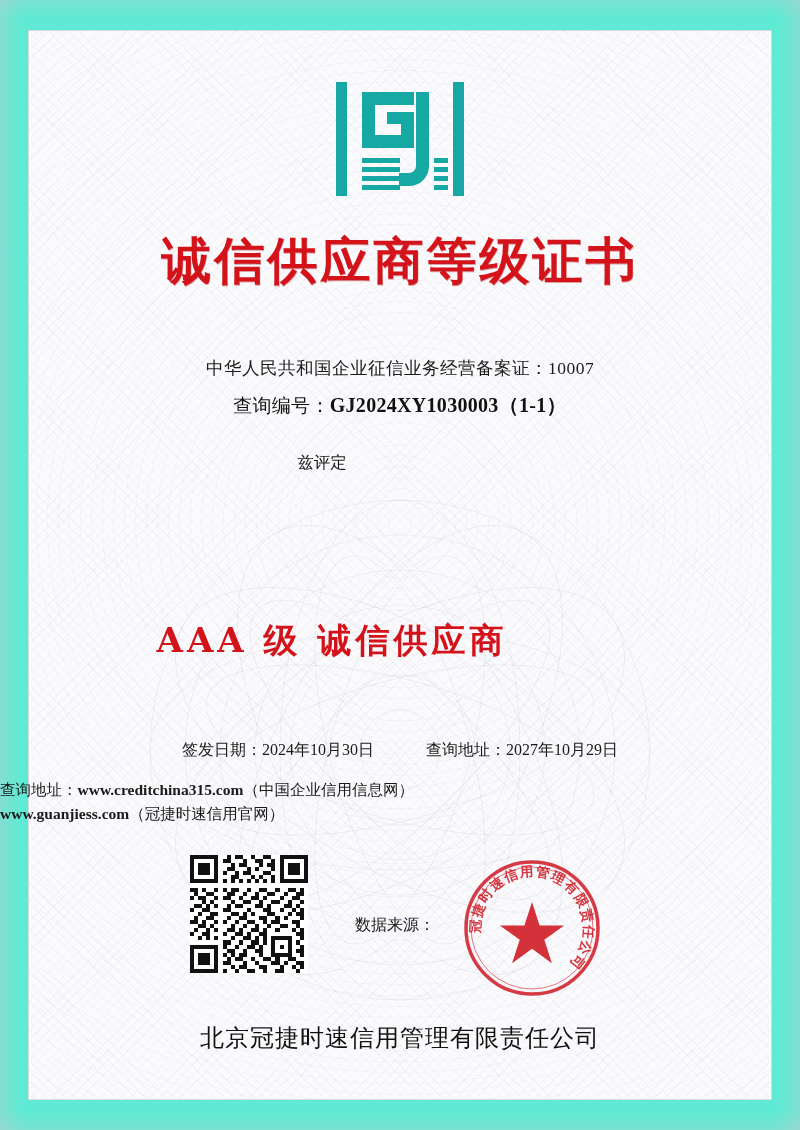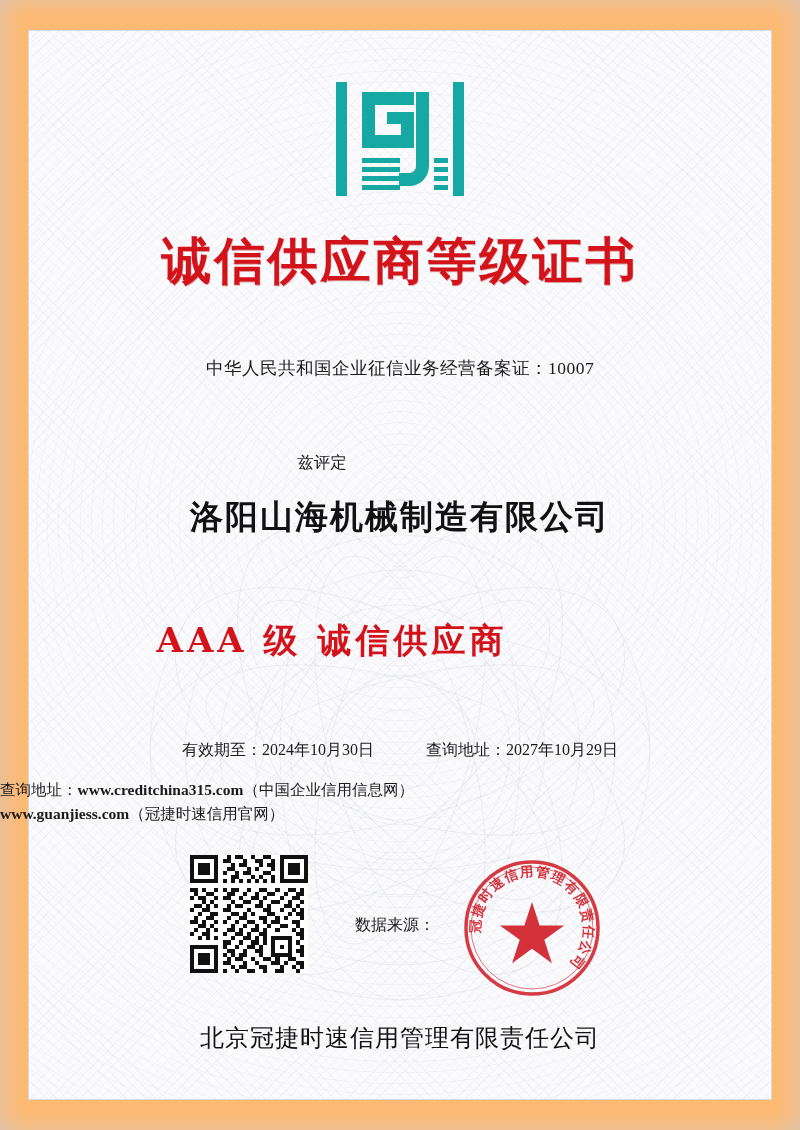--- a/index.html
+++ b/index.html
@@ -11,21 +11,21 @@
     width: 800px;
     height: 1130px;
     font-family: "Liberation Serif", "DejaVu Serif", serif;
     overflow: hidden;
   }
 
   .certificate {
     position: relative;
     width: 800px;
     height: 1130px;
-    background: #fdba74;
+    background: #5eead4;
     overflow: hidden;
   }
 
   
   .page-shade {
     position: absolute;
     inset: 0;
     background:
       linear-gradient(to right, rgba(200,200,205,0.35) 0px, rgba(255,255,255,0) 22px),
       linear-gradient(to left, rgba(200,200,205,0.35) 0px, rgba(255,255,255,0) 22px),
@@ -281,29 +281,31 @@
           <rect x="104" y="98" width="14" height="5"></rect>
           <rect x="104" y="107" width="14" height="5"></rect>
         </g>
       </svg>
     </div>
 
     <div class="title">诚信供应商等级证书</div>
 
     <div class="subtitle">中华人民共和国企业征信业务经营备案证：10007</div>
 
+    <div class="query-no">
+      <span class="label">查询编号：</span><span class="value">GJ2024XY1030003（1-1）</span>
+    </div>
 
     <div class="hereby">兹评定</div>
 
-    <div class="company">洛阳山海机械制造有限公司</div>
 
     <div class="grade">AAA 级 诚信供应商</div>
 
     <div class="dates">
-      <span>有效期至：2024年10月30日</span><span class="gap"></span><span>查询地址：2027年10月29日</span>
+      <span>签发日期：2024年10月30日</span><span class="gap"></span><span>查询地址：2027年10月29日</span>
     </div>
 
     <div class="addr">
       <div>
         <span>查询地址：</span><span class="url">www.creditchina315.com</span><span>（中国企业信用信息网）</span>
       </div>
       <div>
         <span class="url">www.guanjiess.com</span><span>（冠捷时速信用官网）</span>
       </div>
     </div>

